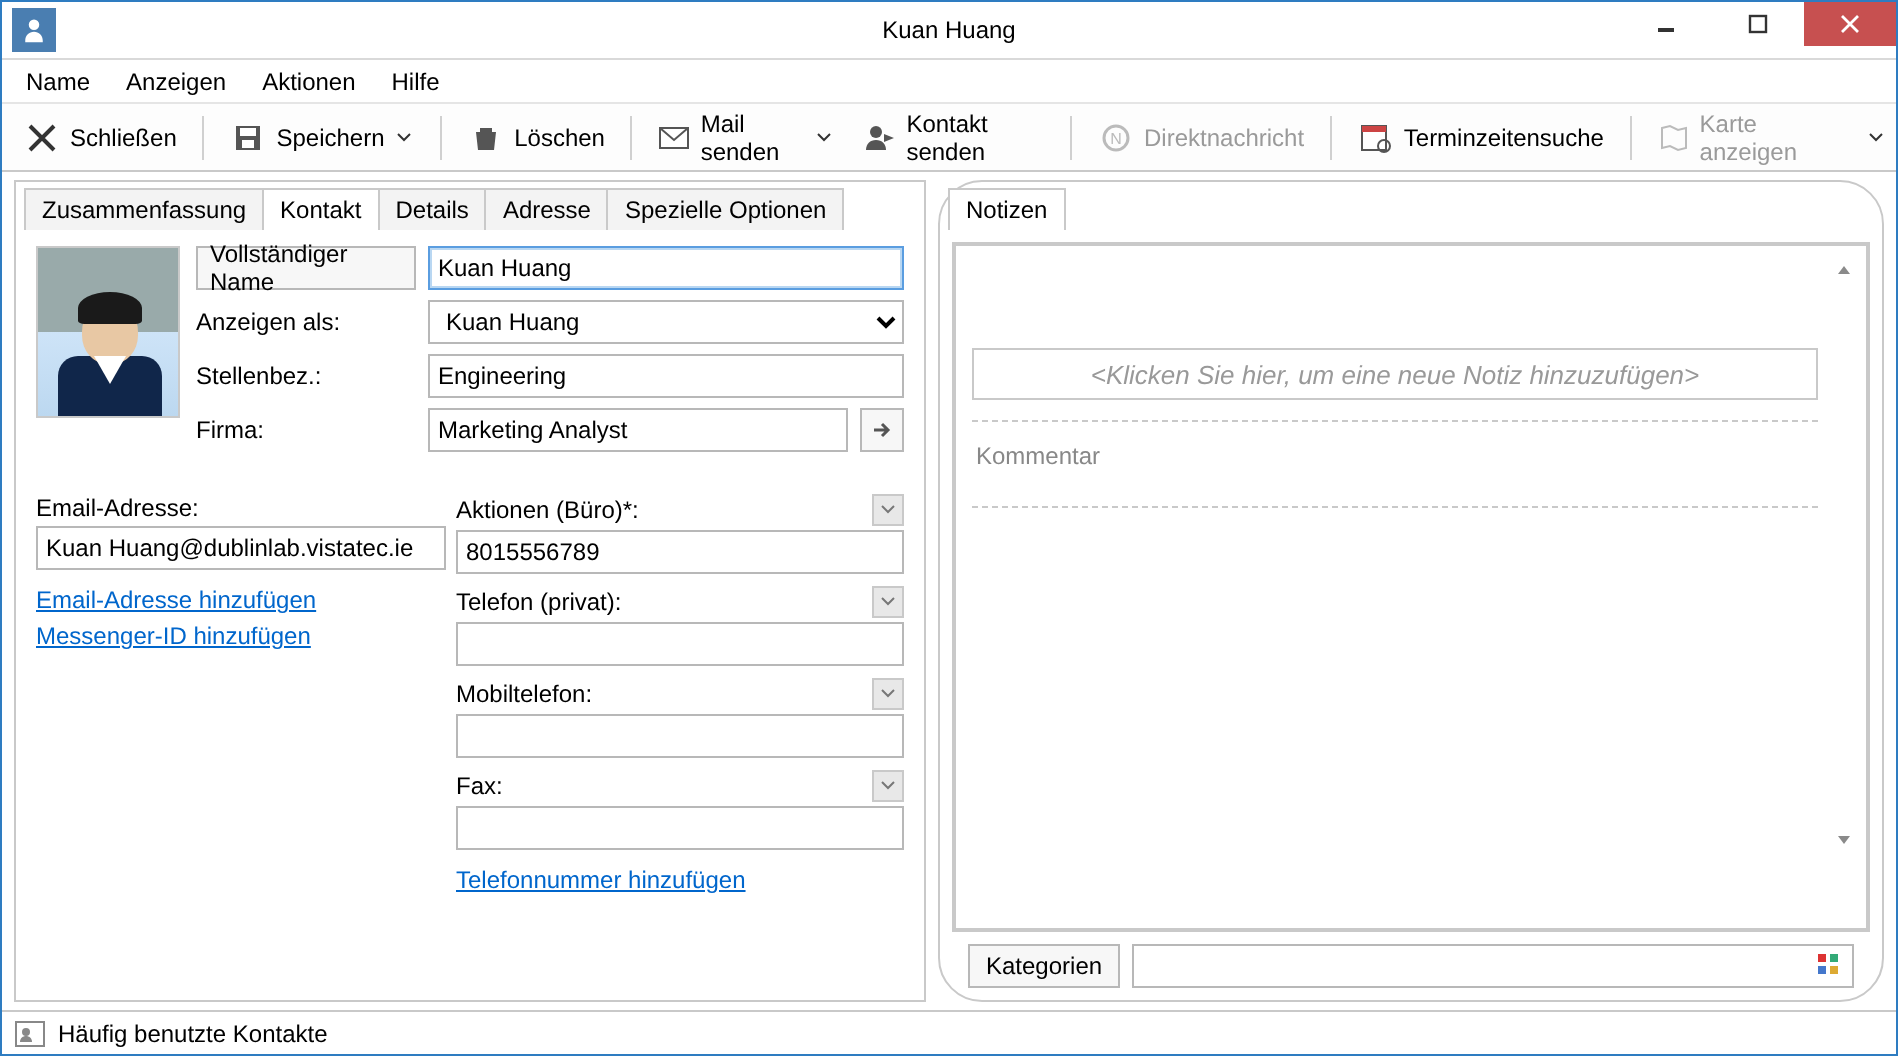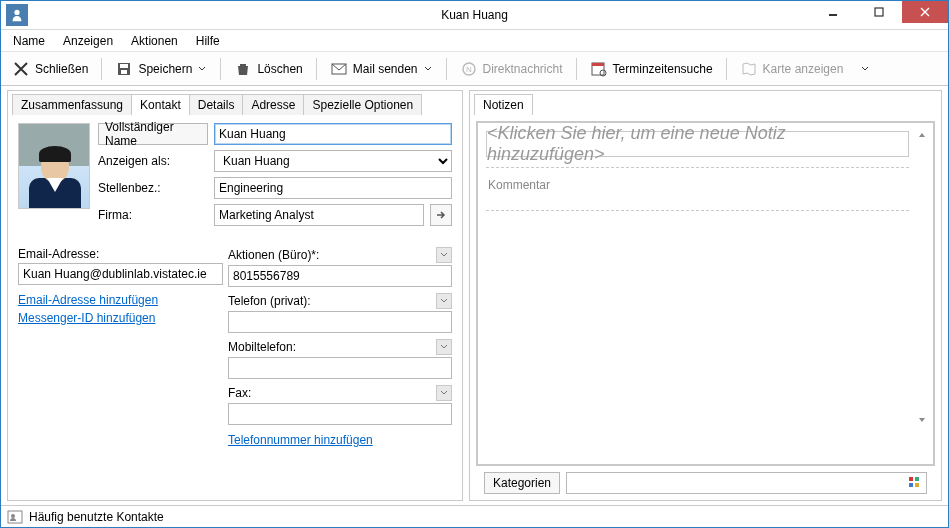--- a/index.html
+++ b/index.html
@@ -23,21 +23,21 @@
   .tbtn.disabled { color:#9a9a9a;}
   .tbtn .ticon { width:18px; height:18px; display:flex; align-items:center; justify-content:center;}
   .tbtn .ticon svg { width:16px; height:16px; }
   .tsep { width:1px; height:22px; background:#d0d0d0; margin:0 2px;}
   .tdrop { width:10px; display:flex; align-items:center; justify-content:center;}
   .tdrop svg{width:8px;height:8px;}
   
   .main { flex:1; display:flex; padding:4px 6px 4px 6px; gap:6px; min-height:0;}
   .leftpane, .rightpane { border:1px solid #c9c9c9; background:#fff; display:flex; flex-direction:column; min-height:0;}
   .leftpane { width:456px; }
-  .rightpane { flex:1; }
+  .rightpane { flex:1;border-radius:22px; }
   
   .tabstrip { display:flex; align-items:flex-end; height:24px; padding:0 4px; gap:0; position:relative; top:0;}
   .tab { padding:3px 8px; border:1px solid #c9c9c9; border-bottom:none; background:#f3f3f3; font-size:12px; margin-right:-1px; cursor:default;}
   .tab.active { background:#fff; position:relative; z-index:2;}
   .pane-body { flex:1; padding:8px 10px; overflow:hidden; min-height:0; position:relative;}
   
   .toprow { display:flex; gap:8px;justify-content:space-between; }
   .photo { width:72px; height:86px; border:1px solid #c9c9c9; background:linear-gradient(#6a8, #cde); position:relative; overflow:hidden;}
   .photo .sky{position:absolute;inset:0;background:linear-gradient(#dfefff,#bcd8f0);}
   .photo .building{position:absolute;left:0;right:0;top:0;height:50%;background:#9aa;}
@@ -51,21 +51,21 @@
   .finput { height:22px; border:1px solid #b8b8b8; background:#fff; padding:0 4px; font-size:12px;}
   .finput.blue { border:1px solid #5a9de0; box-shadow:0 0 0 1px #b9d7f2 inset;}
   .fselect { height:22px; border:1px solid #b8b8b8; background:#fff; padding:0 4px; font-size:12px;}
   .smallsq { width:22px; height:22px; border:1px solid #b8b8b8; background:#f7f7f7; display:flex; align-items:center; justify-content:center;}
   .cols { display:flex; gap:0; margin-top:10px;}
   .col { flex:1; }
   .link { color:#0066cc; text-decoration:underline; cursor:default; font-size:12px;}
   .phonelabel { font-size:12px; margin-top:6px; margin-bottom:2px; display:flex; align-items:center; gap:4px;}
   .dropsq { width:16px; height:16px; background:#e8e8e8; border:1px solid #c9c9c9; display:flex; align-items:center; justify-content:center;}
   .dropsq svg{width:8px;height:8px;}
-  .noteadd { height:26px; border:1px solid #c9c9c9; background:#fff; display:flex; align-items:center; justify-content:center; font-style:italic; color:#999; font-size:18px;}
+  .noteadd { height:26px; border:1px solid #c9c9c9; background:#fff; display:flex; align-items:center; justify-content:center; font-style:italic; color:#999; font-size:13px;margin-top:43px;}
   .dashed { border-top:1px dashed #c9c9c9; margin:10px 0;}
   .kommentar { color:#888; font-size:12px; margin:4px 0 0 2px;}
   .scrollhint{ position:absolute; right:4px; top:8px; bottom:40px; width:14px; display:flex; flex-direction:column; justify-content:space-between; align-items:center;}
   .scrollhint svg{width:10px;height:10px; fill:#8a8a8a;}
   .catbar { display:flex; align-items:center; gap:6px; padding:6px 8px;}
   .catbtn { height:22px; border:1px solid #b8b8b8; background:#f7f7f7; padding:0 8px; display:flex; align-items:center;}
   .catfield { flex:1; height:22px; border:1px solid #b8b8b8; background:#fff; display:flex; align-items:center; justify-content:flex-end; padding-right:4px;}
   .catfield .picker{width:14px;height:14px;}
   
   .statusbar { height:22px; border-top:1px solid #c9c9c9; display:flex; align-items:center; padding:0 6px; gap:6px; background:#fff;}
@@ -150,20 +150,30 @@
             <rect x="1" y="3" width="14" height="10" fill="#fff" stroke="#555"></rect>
             <path d="M1 3l7 6 7-6" stroke="#555" fill="none"></path>
           </svg>
         </span>
       <span>Mail senden</span>
       <span class="tdrop">
           <svg viewBox="0 0 8 8">
             <path d="M1 2l3 3 3-3" stroke="#333" fill="none"></path>
           </svg>
         </span>
+    </div>
+    <div class="tbtn">
+      <span class="ticon">
+          <svg viewBox="0 0 16 16">
+            <circle cx="6" cy="5" r="3" fill="#555"></circle>
+            <path d="M1 14c0-3 2-5 5-5s5 2 5 5" fill="#555"></path>
+            <path d="M10 6l5 2-5 2" fill="#555"></path>
+          </svg>
+        </span>
+      <span>Kontakt senden</span>
     </div>
     <div class="tsep"></div>
     <div class="tbtn disabled">
       <span class="ticon">
           <svg viewBox="0 0 16 16">
             <circle cx="8" cy="8" r="6" fill="none" stroke="#bbb" stroke-width="1.5"></circle>
             <text x="8" y="11" text-anchor="middle" font-size="8" fill="#bbb">N</text>
           </svg>
         </span>
       <span>Direktnachricht</span>

